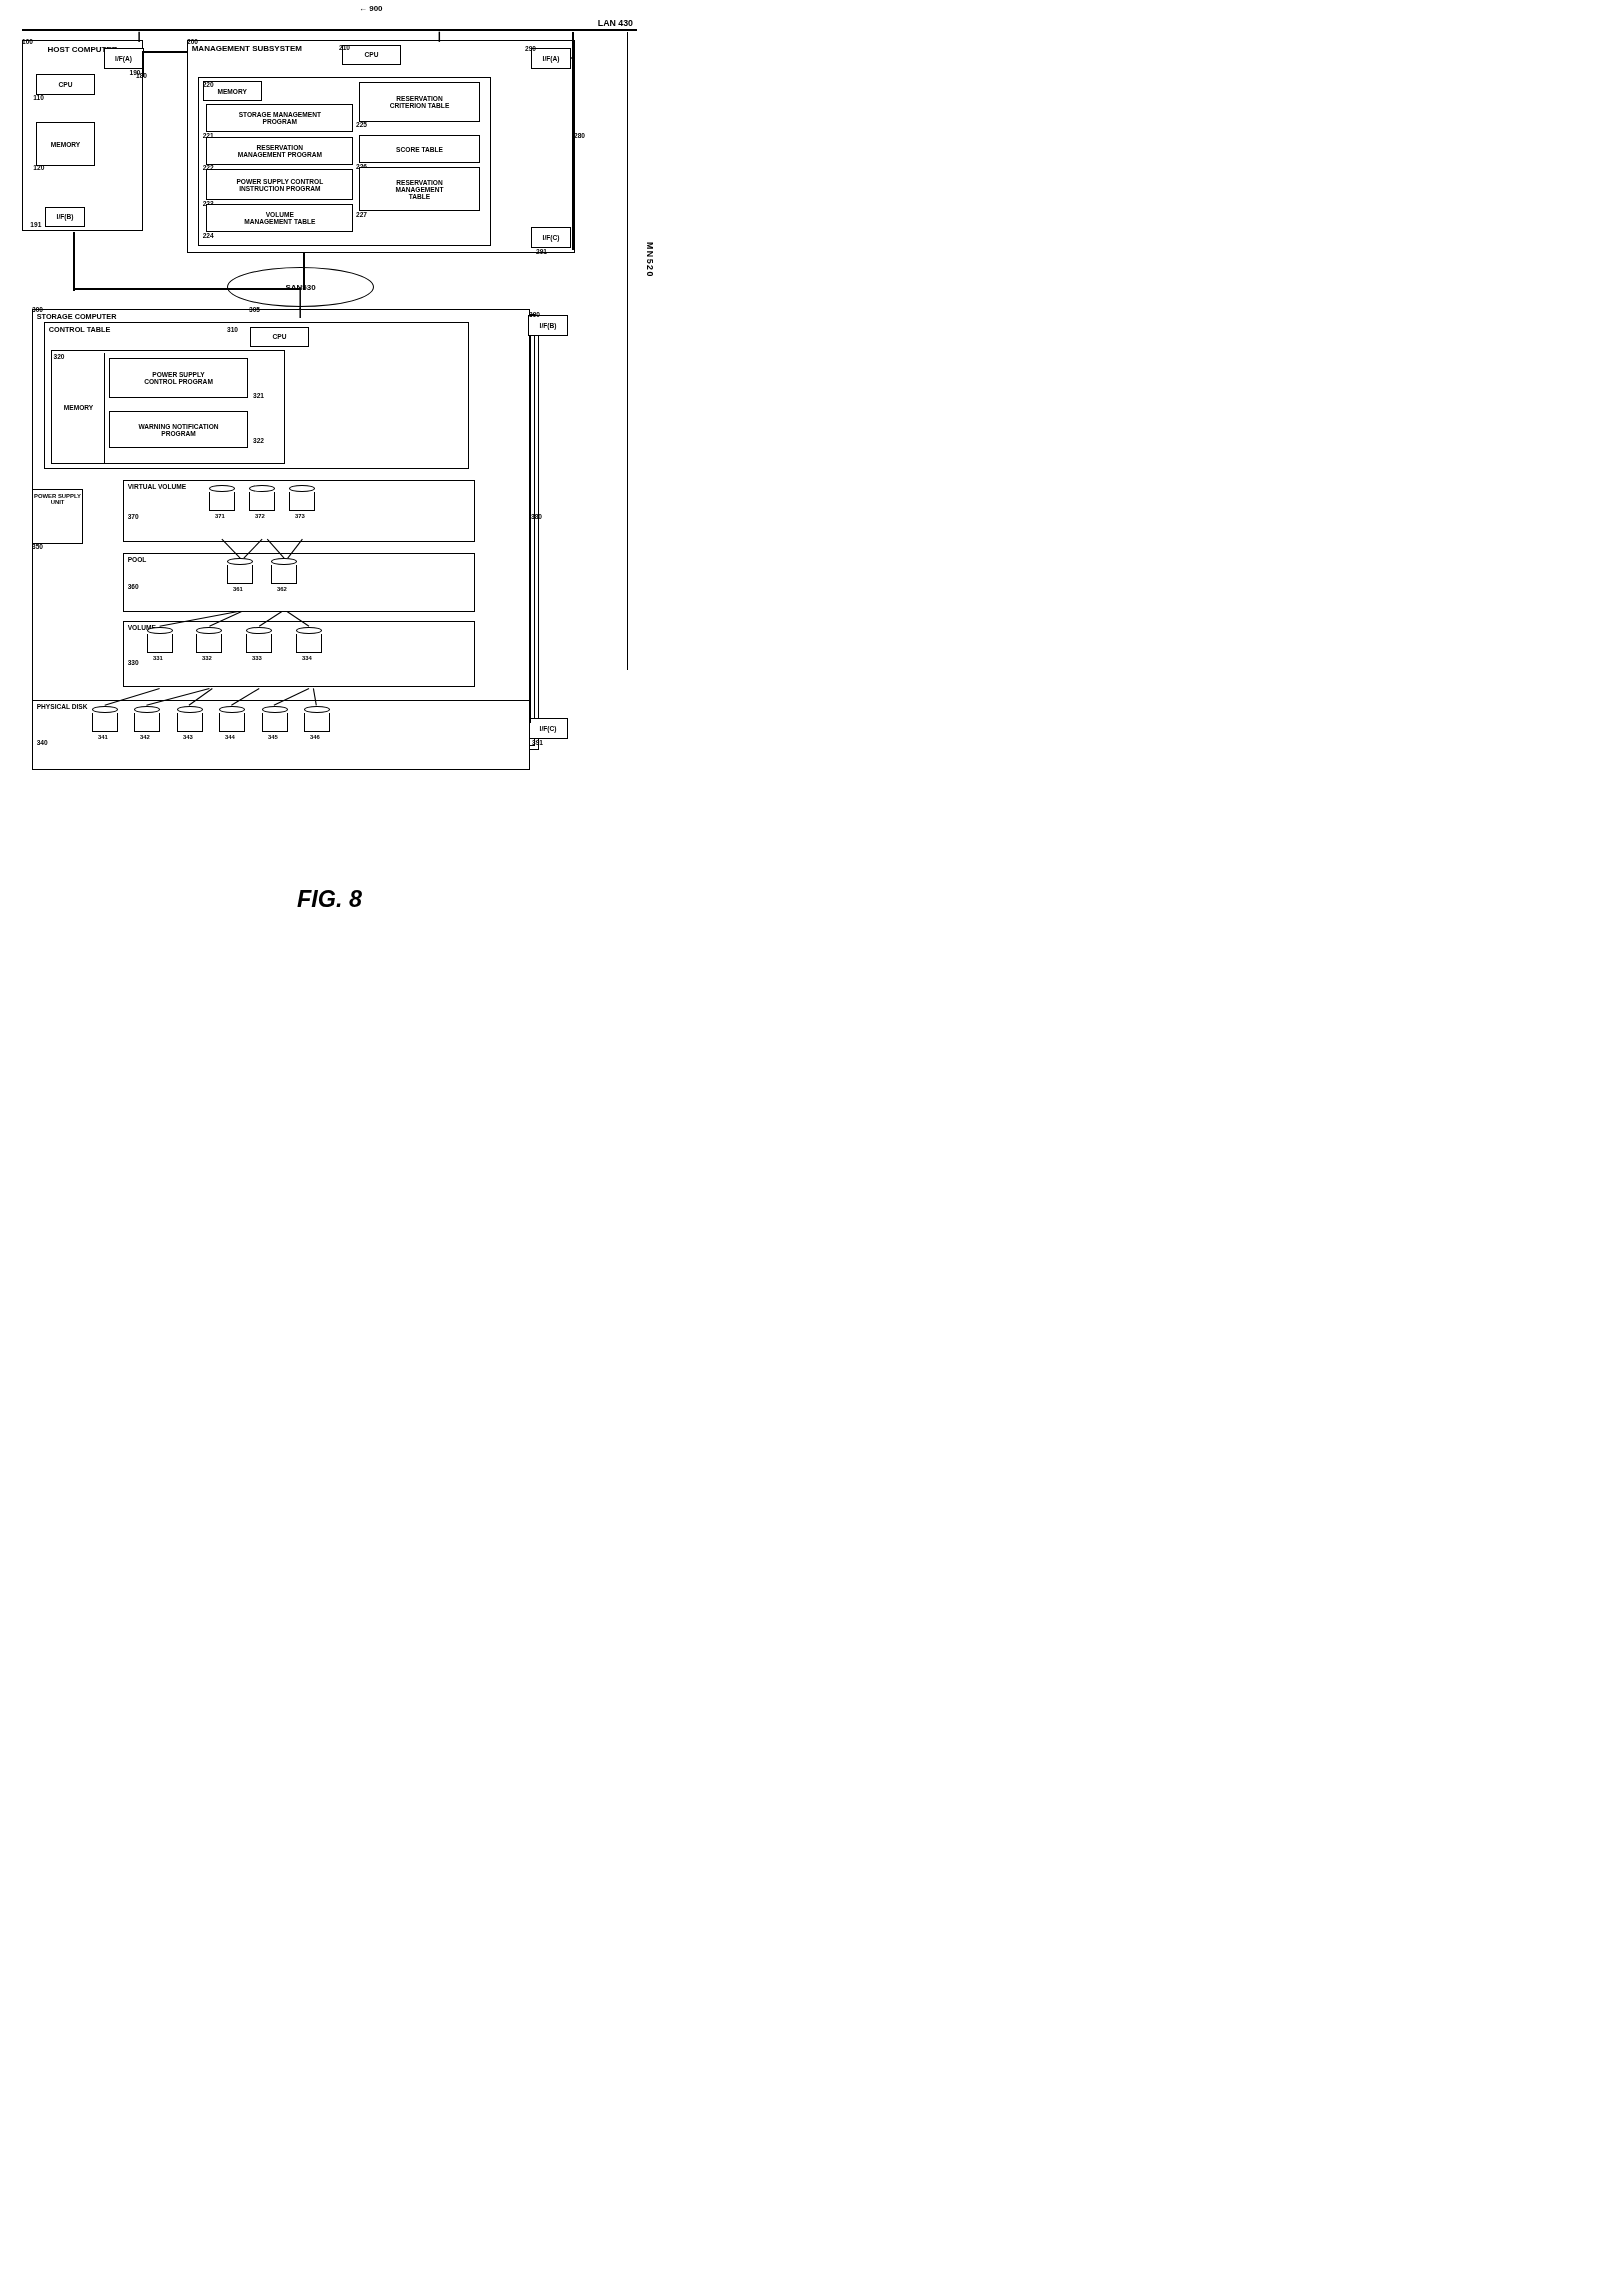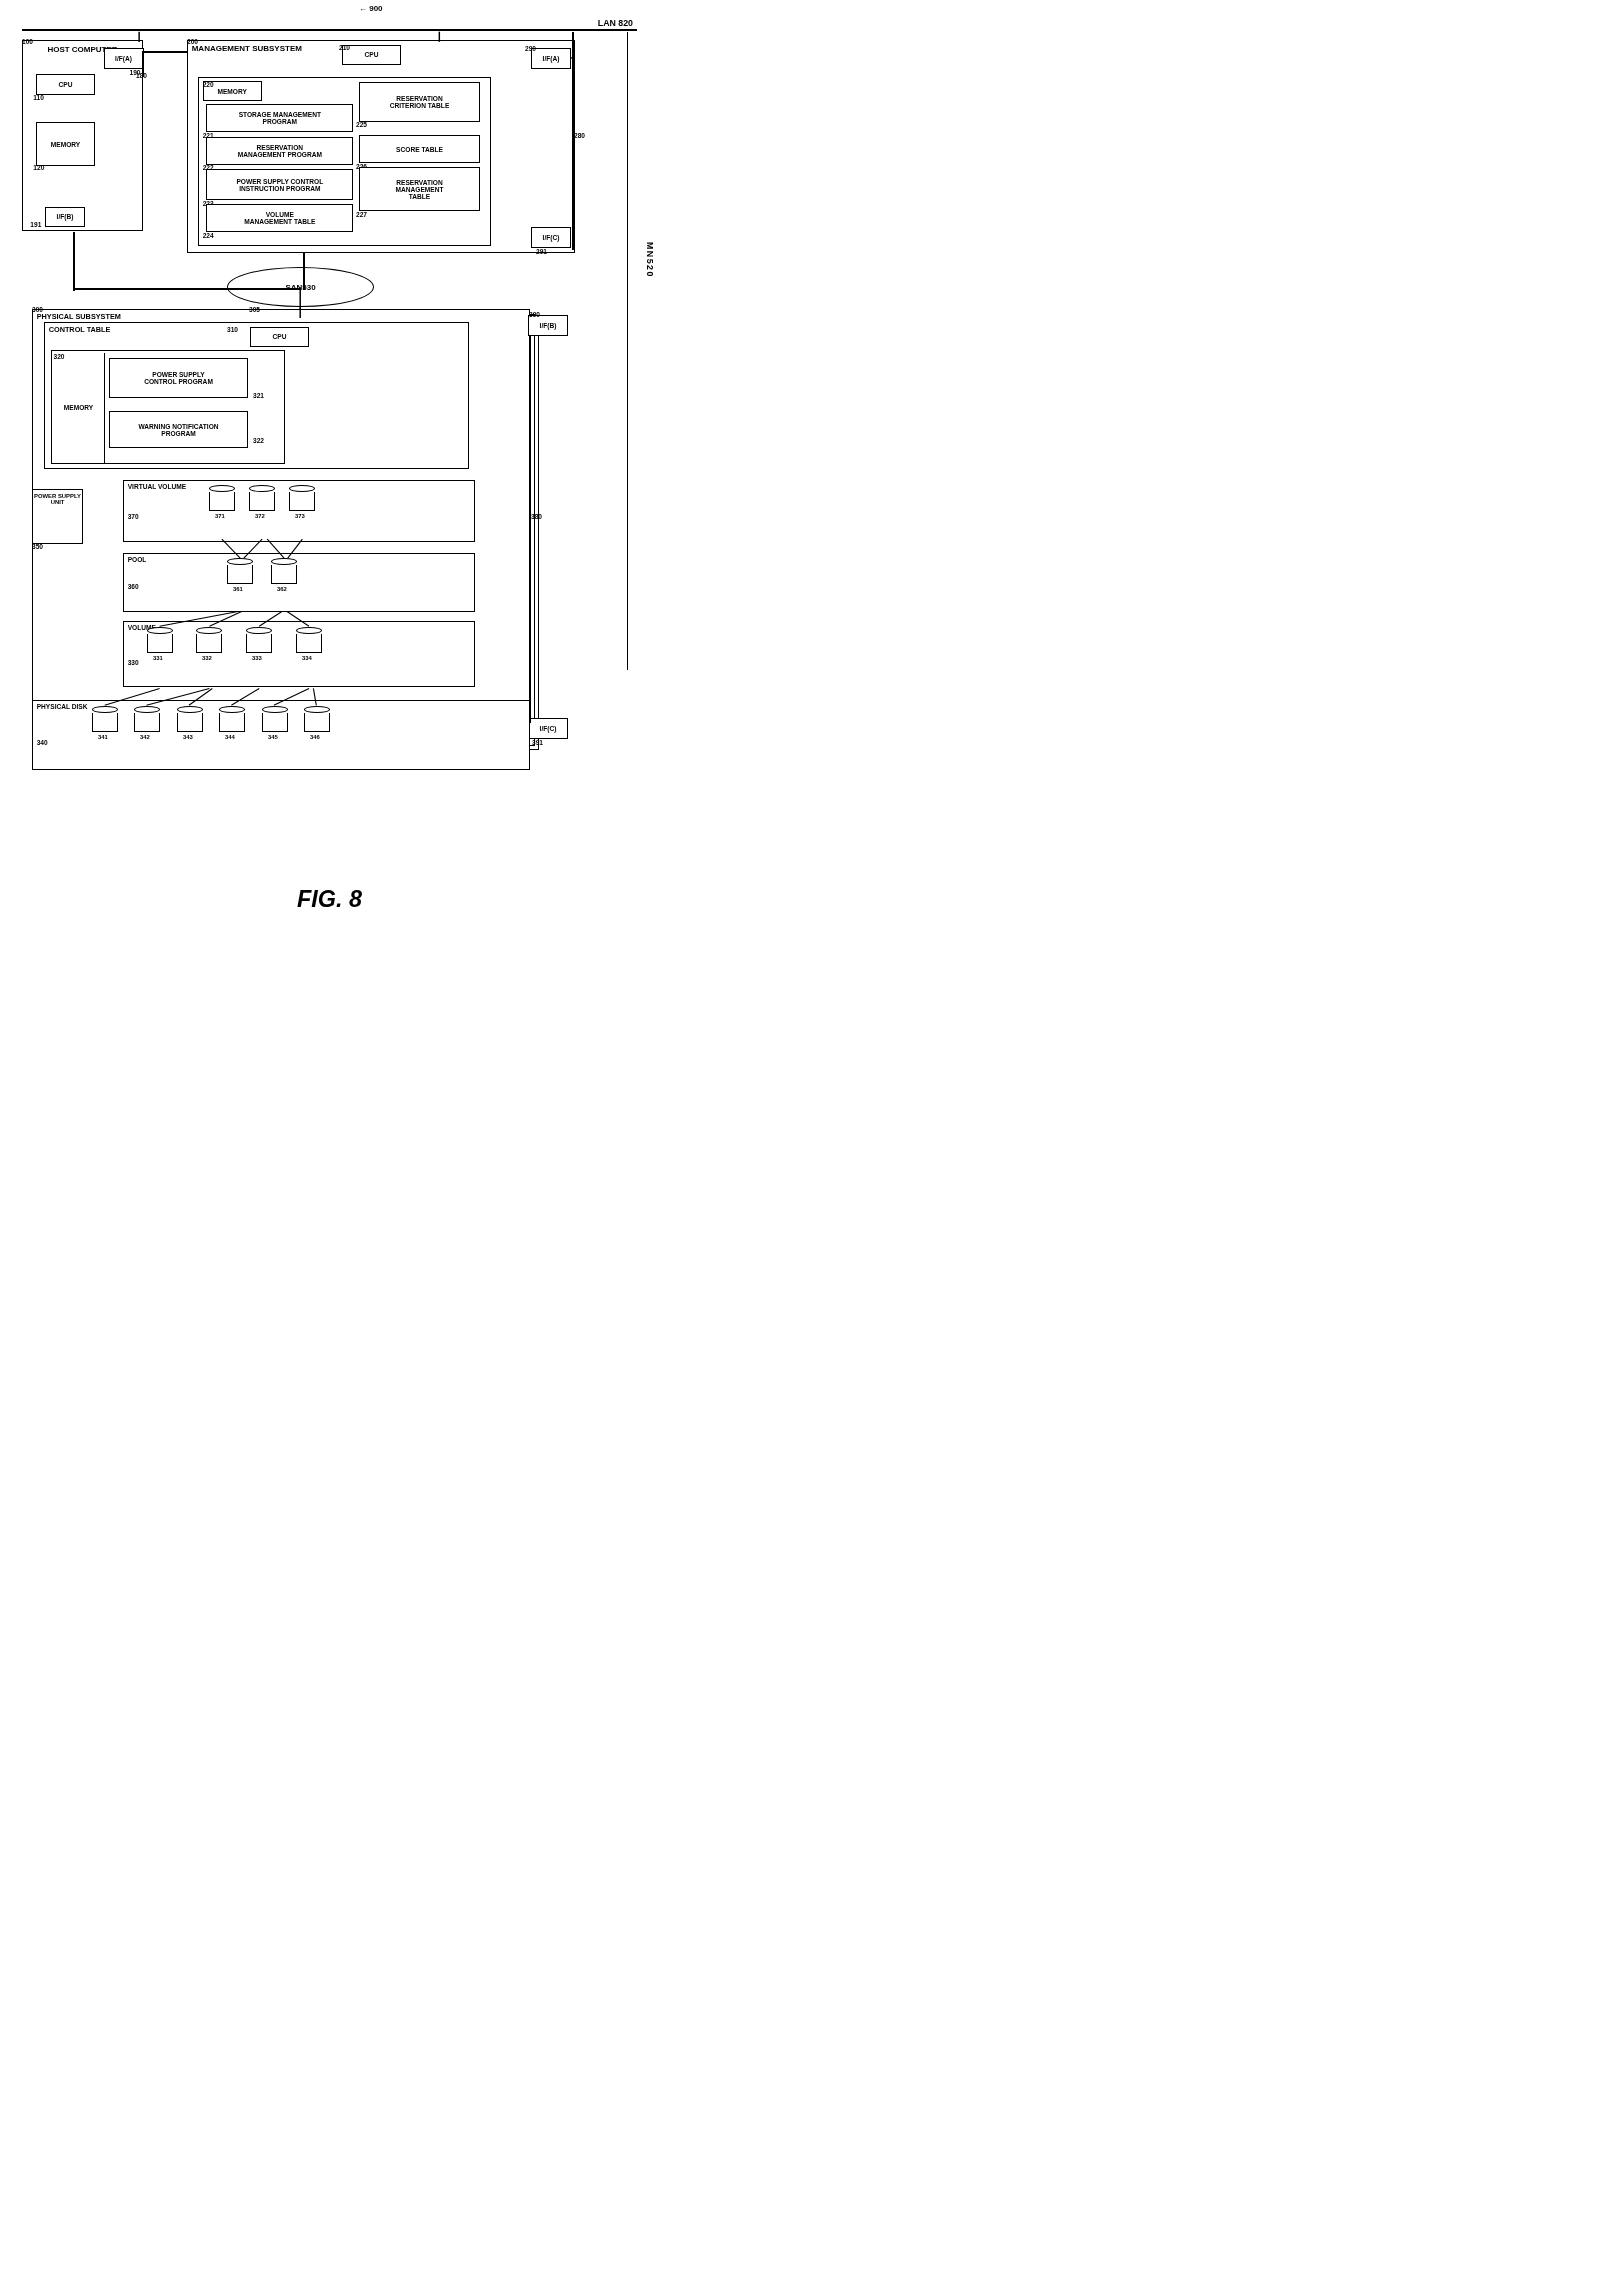--- a/index.html
+++ b/index.html
@@ -88,21 +88,21 @@
       font-size: 6.6px;
       font-weight: bold;
     }
   </style>
 </head>
 <body>
 
 <div class="diagram-container">
 
   <div style="position:absolute;top:29px;left:22px;right:22px;border-top:2.2px solid #000;"></div>
-  <div style="position:absolute;top:17.6px;right:26px;font-size:8.8px;font-weight:bold;">LAN 820</div>
+  <div style="position:absolute;top:17.6px;right:26px;font-size:8.8px;font-weight:bold;">LAN 430</div>
 
   <div style="position:absolute;top:3.7px;left:359px;font-size:8px;font-weight:bold;">← 900</div>
 
   <div style="position:absolute;top:242px;right:3.7px;font-size:8.8px;font-weight:bold;writing-mode:vertical-rl;text-orientation:mixed;letter-spacing:1.5px;">MN520</div>
 
   <div style="position:absolute;top:31.5px;right:31px;width:1.5px;height:638px;background:#000;"></div>
 
   <div class="box" style="left:22px;top:40px;width:121px;height:191px;">
     <div class="box-label" style="margin-top:2.9px;">HOST
 COMPUTER</div>
@@ -172,21 +172,21 @@
   <div class="ellipse" style="left:227px;top:267px;width:147px;height:40px;">SAN530</div>
 
   <div style="position:absolute;left:73px;top:232px;width:1.5px;height:59px;background:#000;"></div>
   <div style="position:absolute;left:73px;top:288px;width:227px;height:1.5px;background:#000;"></div>
 
   <div style="position:absolute;left:303px;top:253px;width:1.5px;height:37px;background:#000;"></div>
 
   <div class="box" style="left:41px;top:318px;width:498px;height:432px;border:1.5px solid #000;"></div>
   <div class="box" style="left:37px;top:314px;width:498px;height:432px;border:1.5px solid #000;"></div>
   <div class="box" style="left:32px;top:309px;width:498px;height:432px;">
-    <div style="position:absolute;left:3.7px;top:2.2px;font-size:7.3px;font-weight:bold;">PHYSICAL SUBSYSTEM</div>
+    <div style="position:absolute;left:3.7px;top:2.2px;font-size:7.3px;font-weight:bold;">STORAGE COMPUTER</div>
   </div>
   <div class="number-label" style="position:absolute;left:32px;top:306px;">300</div>
   <div class="number-label" style="position:absolute;left:249px;top:306px;">305</div>
 
   <div class="small-box" style="position:absolute;left:528px;top:315px;width:40px;height:20.5px;">I/F(B)</div>
   <div class="number-label" style="position:absolute;left:529px;top:311px;">390</div>
 
   <div class="small-box" style="position:absolute;left:528px;top:718px;width:40px;height:20.5px;">I/F(C)</div>
   <div class="number-label" style="position:absolute;left:532px;top:739px;">391</div>
 

